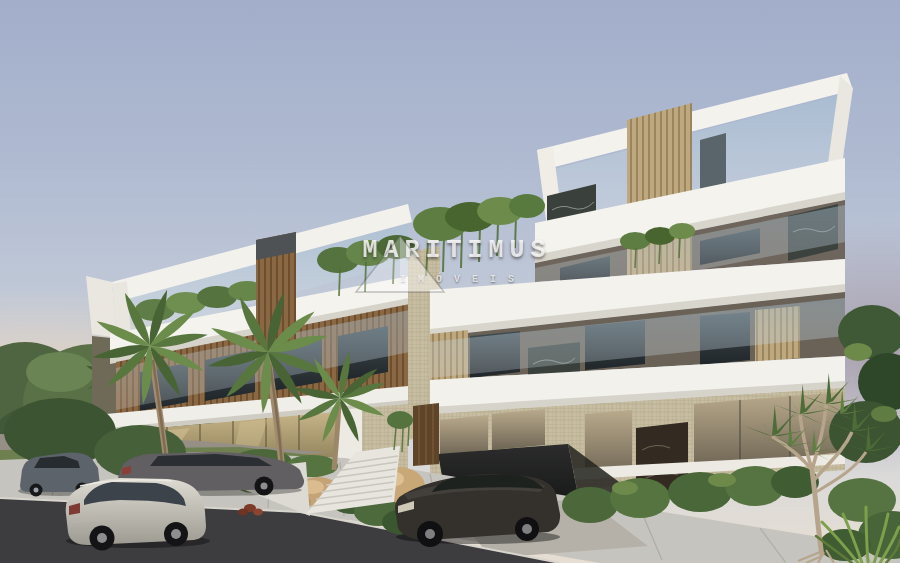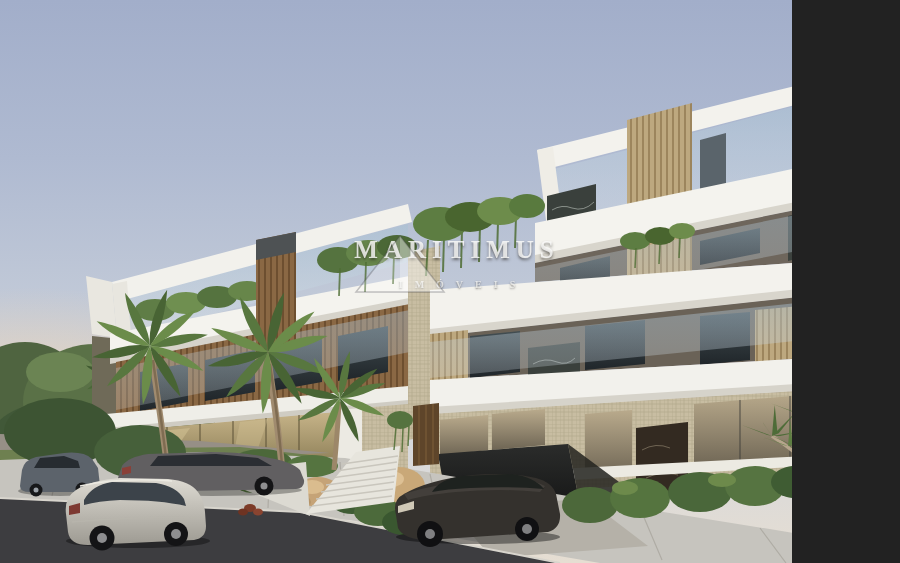--- a/index.html
+++ b/index.html
@@ -1,29 +1,29 @@
 <!DOCTYPE html>
 <html><head>
 <meta charset="utf-8">
 <style>
   html,body{margin:0;padding:0;background:#222;}
-  .stage{position:relative;width:792px;height:563px;overflow:hidden;
-         font-family:Liberation Serif, serif;
+  .stage{position:relative;width:900px;height:563px;overflow:hidden;
+         font-family:Liberation Mono, monospace;
          background:
            radial-gradient(55% 45% at 4% 78%, rgba(244,214,176,.95) 0%, rgba(244,214,176,0) 60%),
            radial-gradient(40% 35% at 98% 62%, rgba(158,143,158,.75) 0%, rgba(158,143,158,0) 65%),
            linear-gradient(#a2aeca 0%, #afbad1 28%, #c2cad8 55%, #d6d8dc 78%, #e6ded2 100%);}
   .stage svg{position:absolute;left:0;top:0;}
   .watermark{position:absolute;left:352px;top:234px;width:210px;text-align:center;
              pointer-events:none;user-select:none;}
   .wm-logo{display:block;margin:0 auto;}
   .wm-brand{margin-top:2px;font-size:25px;font-weight:bold;letter-spacing:6px;
             color:rgba(253,253,251,.78);
             text-shadow:0 2px 3px rgba(42,38,34,.6),0 0 1px rgba(255,255,255,.35);}
-  .wm-tagline{margin-top:15px;font-size:10px;font-weight:bold;letter-spacing:12px;padding-left:12px;
+  .wm-tagline{margin-top:9px;font-size:10px;font-weight:bold;letter-spacing:12px;padding-left:12px;
               color:rgba(250,250,247,.72);text-shadow:0 1px 2px rgba(42,38,34,.55);}
 </style>
 </head>
 <body>
 
 <div class="stage">
 <svg width="900" height="563" viewBox="0 0 900 563">
   <defs>
     <linearGradient id="glass" x1="0" y1="0" x2="0" y2="1">
       <stop offset="0" stop-color="#a9c1d3" stop-opacity="0.85"></stop>

